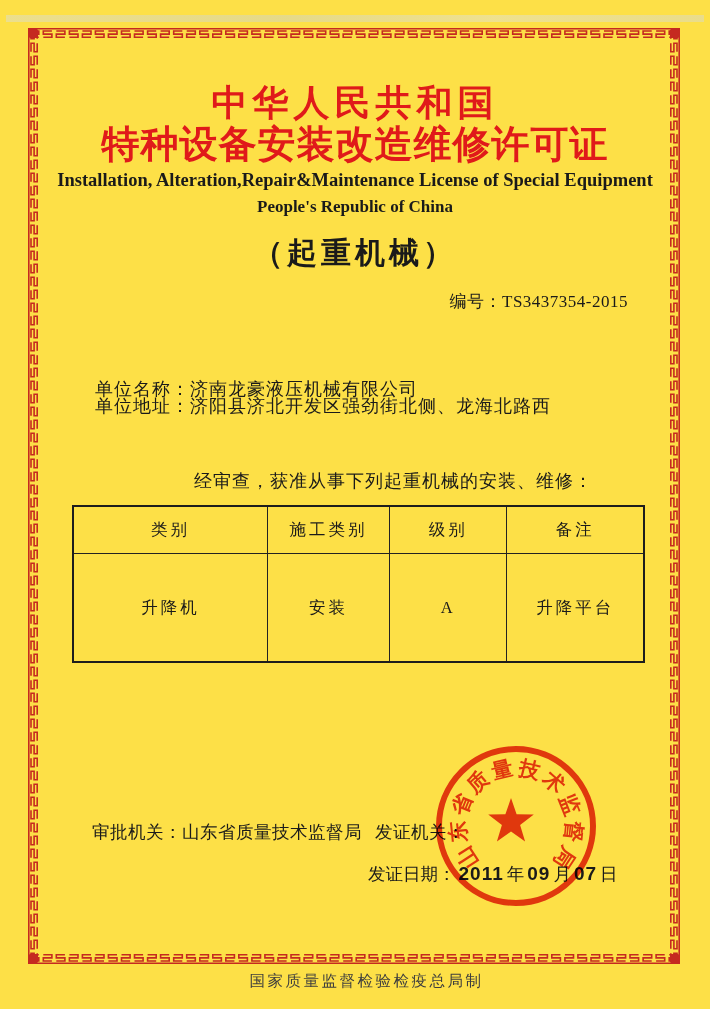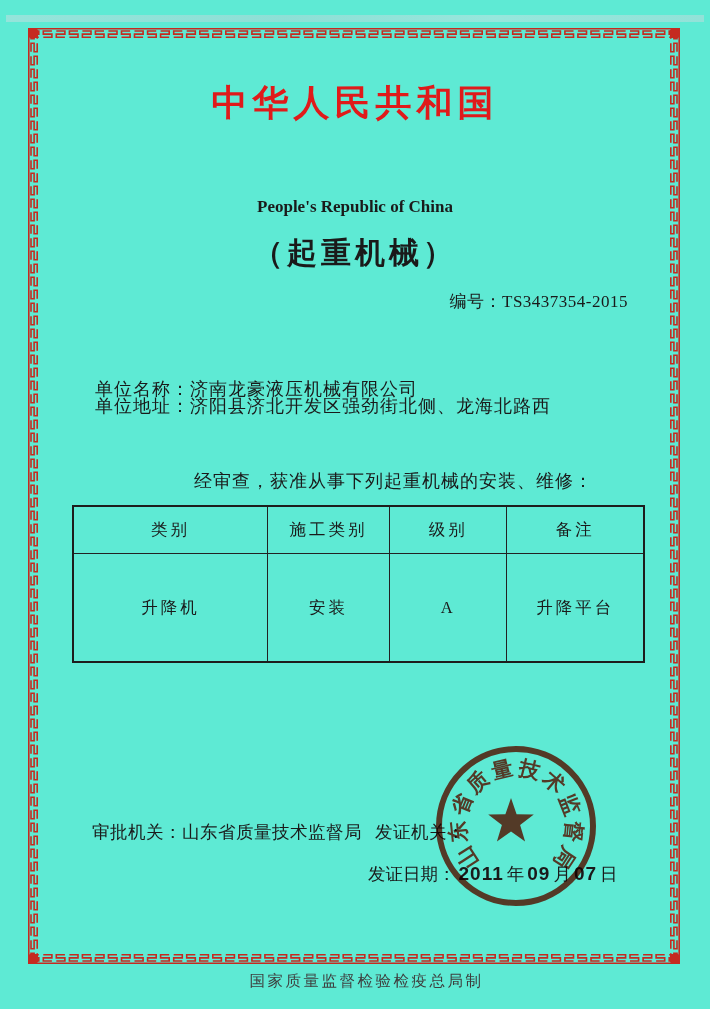--- a/index.html
+++ b/index.html
@@ -1,17 +1,17 @@
 <!DOCTYPE html>
 <html><head>
 <meta charset="utf-8">
 <style>
   html,body{margin:0;padding:0;background:#ffffff;}
   .page{
-    position:relative;width:710px;height:1009px;background:#5eead4;overflow:hidden;
+    position:relative;width:710px;height:1009px;background:#fde047;overflow:hidden;
     font-family:"Liberation Serif","DejaVu Serif",serif;color:#1a1a1a;
   }
   .scan-artifact{position:absolute;top:15px;left:6px;width:698px;height:7px;
     background:linear-gradient(90deg,#d7dde2,#c9d2d8 40%,#dde2e6 70%,#d2d8dd);opacity:.45;}
   .abs{position:absolute;}
   .centered{left:0;right:0;text-align:center;}
   .title-cn{top:79px;font-size:36px;font-weight:700;letter-spacing:5px;margin:0;}
   .subtitle-cn{top:119px;font-size:38px;font-weight:700;letter-spacing:1px;margin:0;}
   .title-en{top:170px;font-size:18.5px;font-weight:700;white-space:nowrap;}
   .country-en{top:197px;font-size:17px;font-weight:700;}
@@ -51,21 +51,23 @@
       <path d="M0 0.8 H936.0 M2.2 3 h8.6 v3.1 h-8.6 v3.1 h8.6 M23.8 3 h-8.6 v3.1 h8.6 v3.1 h-8.6 M28.2 3 h8.6 v3.1 h-8.6 v3.1 h8.6 M49.8 3 h-8.6 v3.1 h8.6 v3.1 h-8.6 M54.2 3 h8.6 v3.1 h-8.6 v3.1 h8.6 M75.8 3 h-8.6 v3.1 h8.6 v3.1 h-8.6 M80.2 3 h8.6 v3.1 h-8.6 v3.1 h8.6 M101.8 3 h-8.6 v3.1 h8.6 v3.1 h-8.6 M106.2 3 h8.6 v3.1 h-8.6 v3.1 h8.6 M127.8 3 h-8.6 v3.1 h8.6 v3.1 h-8.6 M132.2 3 h8.6 v3.1 h-8.6 v3.1 h8.6 M153.8 3 h-8.6 v3.1 h8.6 v3.1 h-8.6 M158.2 3 h8.6 v3.1 h-8.6 v3.1 h8.6 M179.8 3 h-8.6 v3.1 h8.6 v3.1 h-8.6 M184.2 3 h8.6 v3.1 h-8.6 v3.1 h8.6 M205.8 3 h-8.6 v3.1 h8.6 v3.1 h-8.6 M210.2 3 h8.6 v3.1 h-8.6 v3.1 h8.6 M231.8 3 h-8.6 v3.1 h8.6 v3.1 h-8.6 M236.2 3 h8.6 v3.1 h-8.6 v3.1 h8.6 M257.8 3 h-8.6 v3.1 h8.6 v3.1 h-8.6 M262.2 3 h8.6 v3.1 h-8.6 v3.1 h8.6 M283.8 3 h-8.6 v3.1 h8.6 v3.1 h-8.6 M288.2 3 h8.6 v3.1 h-8.6 v3.1 h8.6 M309.8 3 h-8.6 v3.1 h8.6 v3.1 h-8.6 M314.2 3 h8.6 v3.1 h-8.6 v3.1 h8.6 M335.8 3 h-8.6 v3.1 h8.6 v3.1 h-8.6 M340.2 3 h8.6 v3.1 h-8.6 v3.1 h8.6 M361.8 3 h-8.6 v3.1 h8.6 v3.1 h-8.6 M366.2 3 h8.6 v3.1 h-8.6 v3.1 h8.6 M387.8 3 h-8.6 v3.1 h8.6 v3.1 h-8.6 M392.2 3 h8.6 v3.1 h-8.6 v3.1 h8.6 M413.8 3 h-8.6 v3.1 h8.6 v3.1 h-8.6 M418.2 3 h8.6 v3.1 h-8.6 v3.1 h8.6 M439.8 3 h-8.6 v3.1 h8.6 v3.1 h-8.6 M444.2 3 h8.6 v3.1 h-8.6 v3.1 h8.6 M465.8 3 h-8.6 v3.1 h8.6 v3.1 h-8.6 M470.2 3 h8.6 v3.1 h-8.6 v3.1 h8.6 M491.8 3 h-8.6 v3.1 h8.6 v3.1 h-8.6 M496.2 3 h8.6 v3.1 h-8.6 v3.1 h8.6 M517.8 3 h-8.6 v3.1 h8.6 v3.1 h-8.6 M522.2 3 h8.6 v3.1 h-8.6 v3.1 h8.6 M543.8 3 h-8.6 v3.1 h8.6 v3.1 h-8.6 M548.2 3 h8.6 v3.1 h-8.6 v3.1 h8.6 M569.8 3 h-8.6 v3.1 h8.6 v3.1 h-8.6 M574.2 3 h8.6 v3.1 h-8.6 v3.1 h8.6 M595.8 3 h-8.6 v3.1 h8.6 v3.1 h-8.6 M600.2 3 h8.6 v3.1 h-8.6 v3.1 h8.6 M621.8 3 h-8.6 v3.1 h8.6 v3.1 h-8.6 M626.2 3 h8.6 v3.1 h-8.6 v3.1 h8.6 M647.8 3 h-8.6 v3.1 h8.6 v3.1 h-8.6 M652.2 3 h8.6 v3.1 h-8.6 v3.1 h8.6 M673.8 3 h-8.6 v3.1 h8.6 v3.1 h-8.6 M678.2 3 h8.6 v3.1 h-8.6 v3.1 h8.6 M699.8 3 h-8.6 v3.1 h8.6 v3.1 h-8.6 M704.2 3 h8.6 v3.1 h-8.6 v3.1 h8.6 M725.8 3 h-8.6 v3.1 h8.6 v3.1 h-8.6 M730.2 3 h8.6 v3.1 h-8.6 v3.1 h8.6 M751.8 3 h-8.6 v3.1 h8.6 v3.1 h-8.6 M756.2 3 h8.6 v3.1 h-8.6 v3.1 h8.6 M777.8 3 h-8.6 v3.1 h8.6 v3.1 h-8.6 M782.2 3 h8.6 v3.1 h-8.6 v3.1 h8.6 M803.8 3 h-8.6 v3.1 h8.6 v3.1 h-8.6 M808.2 3 h8.6 v3.1 h-8.6 v3.1 h8.6 M829.8 3 h-8.6 v3.1 h8.6 v3.1 h-8.6 M834.2 3 h8.6 v3.1 h-8.6 v3.1 h8.6 M855.8 3 h-8.6 v3.1 h8.6 v3.1 h-8.6 M860.2 3 h8.6 v3.1 h-8.6 v3.1 h8.6 M881.8 3 h-8.6 v3.1 h8.6 v3.1 h-8.6 M886.2 3 h8.6 v3.1 h-8.6 v3.1 h8.6 M907.8 3 h-8.6 v3.1 h8.6 v3.1 h-8.6 M912.2 3 h8.6 v3.1 h-8.6 v3.1 h8.6 M933.8 3 h-8.6 v3.1 h8.6 v3.1 h-8.6" transform="matrix(0,1,1,0,0,0)" fill="none" stroke="#c52a20" stroke-width="1.6"></path>
       <path d="M0 0.8 H936.0 M2.2 3 h8.6 v3.1 h-8.6 v3.1 h8.6 M23.8 3 h-8.6 v3.1 h8.6 v3.1 h-8.6 M28.2 3 h8.6 v3.1 h-8.6 v3.1 h8.6 M49.8 3 h-8.6 v3.1 h8.6 v3.1 h-8.6 M54.2 3 h8.6 v3.1 h-8.6 v3.1 h8.6 M75.8 3 h-8.6 v3.1 h8.6 v3.1 h-8.6 M80.2 3 h8.6 v3.1 h-8.6 v3.1 h8.6 M101.8 3 h-8.6 v3.1 h8.6 v3.1 h-8.6 M106.2 3 h8.6 v3.1 h-8.6 v3.1 h8.6 M127.8 3 h-8.6 v3.1 h8.6 v3.1 h-8.6 M132.2 3 h8.6 v3.1 h-8.6 v3.1 h8.6 M153.8 3 h-8.6 v3.1 h8.6 v3.1 h-8.6 M158.2 3 h8.6 v3.1 h-8.6 v3.1 h8.6 M179.8 3 h-8.6 v3.1 h8.6 v3.1 h-8.6 M184.2 3 h8.6 v3.1 h-8.6 v3.1 h8.6 M205.8 3 h-8.6 v3.1 h8.6 v3.1 h-8.6 M210.2 3 h8.6 v3.1 h-8.6 v3.1 h8.6 M231.8 3 h-8.6 v3.1 h8.6 v3.1 h-8.6 M236.2 3 h8.6 v3.1 h-8.6 v3.1 h8.6 M257.8 3 h-8.6 v3.1 h8.6 v3.1 h-8.6 M262.2 3 h8.6 v3.1 h-8.6 v3.1 h8.6 M283.8 3 h-8.6 v3.1 h8.6 v3.1 h-8.6 M288.2 3 h8.6 v3.1 h-8.6 v3.1 h8.6 M309.8 3 h-8.6 v3.1 h8.6 v3.1 h-8.6 M314.2 3 h8.6 v3.1 h-8.6 v3.1 h8.6 M335.8 3 h-8.6 v3.1 h8.6 v3.1 h-8.6 M340.2 3 h8.6 v3.1 h-8.6 v3.1 h8.6 M361.8 3 h-8.6 v3.1 h8.6 v3.1 h-8.6 M366.2 3 h8.6 v3.1 h-8.6 v3.1 h8.6 M387.8 3 h-8.6 v3.1 h8.6 v3.1 h-8.6 M392.2 3 h8.6 v3.1 h-8.6 v3.1 h8.6 M413.8 3 h-8.6 v3.1 h8.6 v3.1 h-8.6 M418.2 3 h8.6 v3.1 h-8.6 v3.1 h8.6 M439.8 3 h-8.6 v3.1 h8.6 v3.1 h-8.6 M444.2 3 h8.6 v3.1 h-8.6 v3.1 h8.6 M465.8 3 h-8.6 v3.1 h8.6 v3.1 h-8.6 M470.2 3 h8.6 v3.1 h-8.6 v3.1 h8.6 M491.8 3 h-8.6 v3.1 h8.6 v3.1 h-8.6 M496.2 3 h8.6 v3.1 h-8.6 v3.1 h8.6 M517.8 3 h-8.6 v3.1 h8.6 v3.1 h-8.6 M522.2 3 h8.6 v3.1 h-8.6 v3.1 h8.6 M543.8 3 h-8.6 v3.1 h8.6 v3.1 h-8.6 M548.2 3 h8.6 v3.1 h-8.6 v3.1 h8.6 M569.8 3 h-8.6 v3.1 h8.6 v3.1 h-8.6 M574.2 3 h8.6 v3.1 h-8.6 v3.1 h8.6 M595.8 3 h-8.6 v3.1 h8.6 v3.1 h-8.6 M600.2 3 h8.6 v3.1 h-8.6 v3.1 h8.6 M621.8 3 h-8.6 v3.1 h8.6 v3.1 h-8.6 M626.2 3 h8.6 v3.1 h-8.6 v3.1 h8.6 M647.8 3 h-8.6 v3.1 h8.6 v3.1 h-8.6 M652.2 3 h8.6 v3.1 h-8.6 v3.1 h8.6 M673.8 3 h-8.6 v3.1 h8.6 v3.1 h-8.6 M678.2 3 h8.6 v3.1 h-8.6 v3.1 h8.6 M699.8 3 h-8.6 v3.1 h8.6 v3.1 h-8.6 M704.2 3 h8.6 v3.1 h-8.6 v3.1 h8.6 M725.8 3 h-8.6 v3.1 h8.6 v3.1 h-8.6 M730.2 3 h8.6 v3.1 h-8.6 v3.1 h8.6 M751.8 3 h-8.6 v3.1 h8.6 v3.1 h-8.6 M756.2 3 h8.6 v3.1 h-8.6 v3.1 h8.6 M777.8 3 h-8.6 v3.1 h8.6 v3.1 h-8.6 M782.2 3 h8.6 v3.1 h-8.6 v3.1 h8.6 M803.8 3 h-8.6 v3.1 h8.6 v3.1 h-8.6 M808.2 3 h8.6 v3.1 h-8.6 v3.1 h8.6 M829.8 3 h-8.6 v3.1 h8.6 v3.1 h-8.6 M834.2 3 h8.6 v3.1 h-8.6 v3.1 h8.6 M855.8 3 h-8.6 v3.1 h8.6 v3.1 h-8.6 M860.2 3 h8.6 v3.1 h-8.6 v3.1 h8.6 M881.8 3 h-8.6 v3.1 h8.6 v3.1 h-8.6 M886.2 3 h8.6 v3.1 h-8.6 v3.1 h8.6 M907.8 3 h-8.6 v3.1 h8.6 v3.1 h-8.6 M912.2 3 h8.6 v3.1 h-8.6 v3.1 h8.6 M933.8 3 h-8.6 v3.1 h8.6 v3.1 h-8.6" transform="matrix(0,1,-1,0,652,0)" fill="none" stroke="#c52a20" stroke-width="1.6"></path>
       <rect x="0" y="0" width="9" height="9" fill="#c52a20"></rect>
       <rect x="643" y="0" width="9" height="9" fill="#c52a20"></rect>
       <rect x="0" y="927" width="9" height="9" fill="#c52a20"></rect>
       <rect x="643" y="927" width="9" height="9" fill="#c52a20"></rect>
     </svg>
 
   <h1 class="abs centered title-cn" style="color: rgb(224, 26, 26);">中华人民共和国</h1>
 
+  <h2 class="abs centered subtitle-cn" style="color: rgb(224, 26, 26);">特种设备安装改造维修许可证</h2>
 
+  <div class="abs centered title-en">Installation, Alteration,Repair&amp;Maintenance License of Special Equipment</div>
 
   <div class="abs centered country-en">People's Republic of China</div>
 
   <div class="abs centered category">（起重机械）</div>
 
   <div class="abs license-line">
     <span>编号：</span><span>TS3437354-2015</span>
   </div>
 
   <div class="abs field-line company-name">

